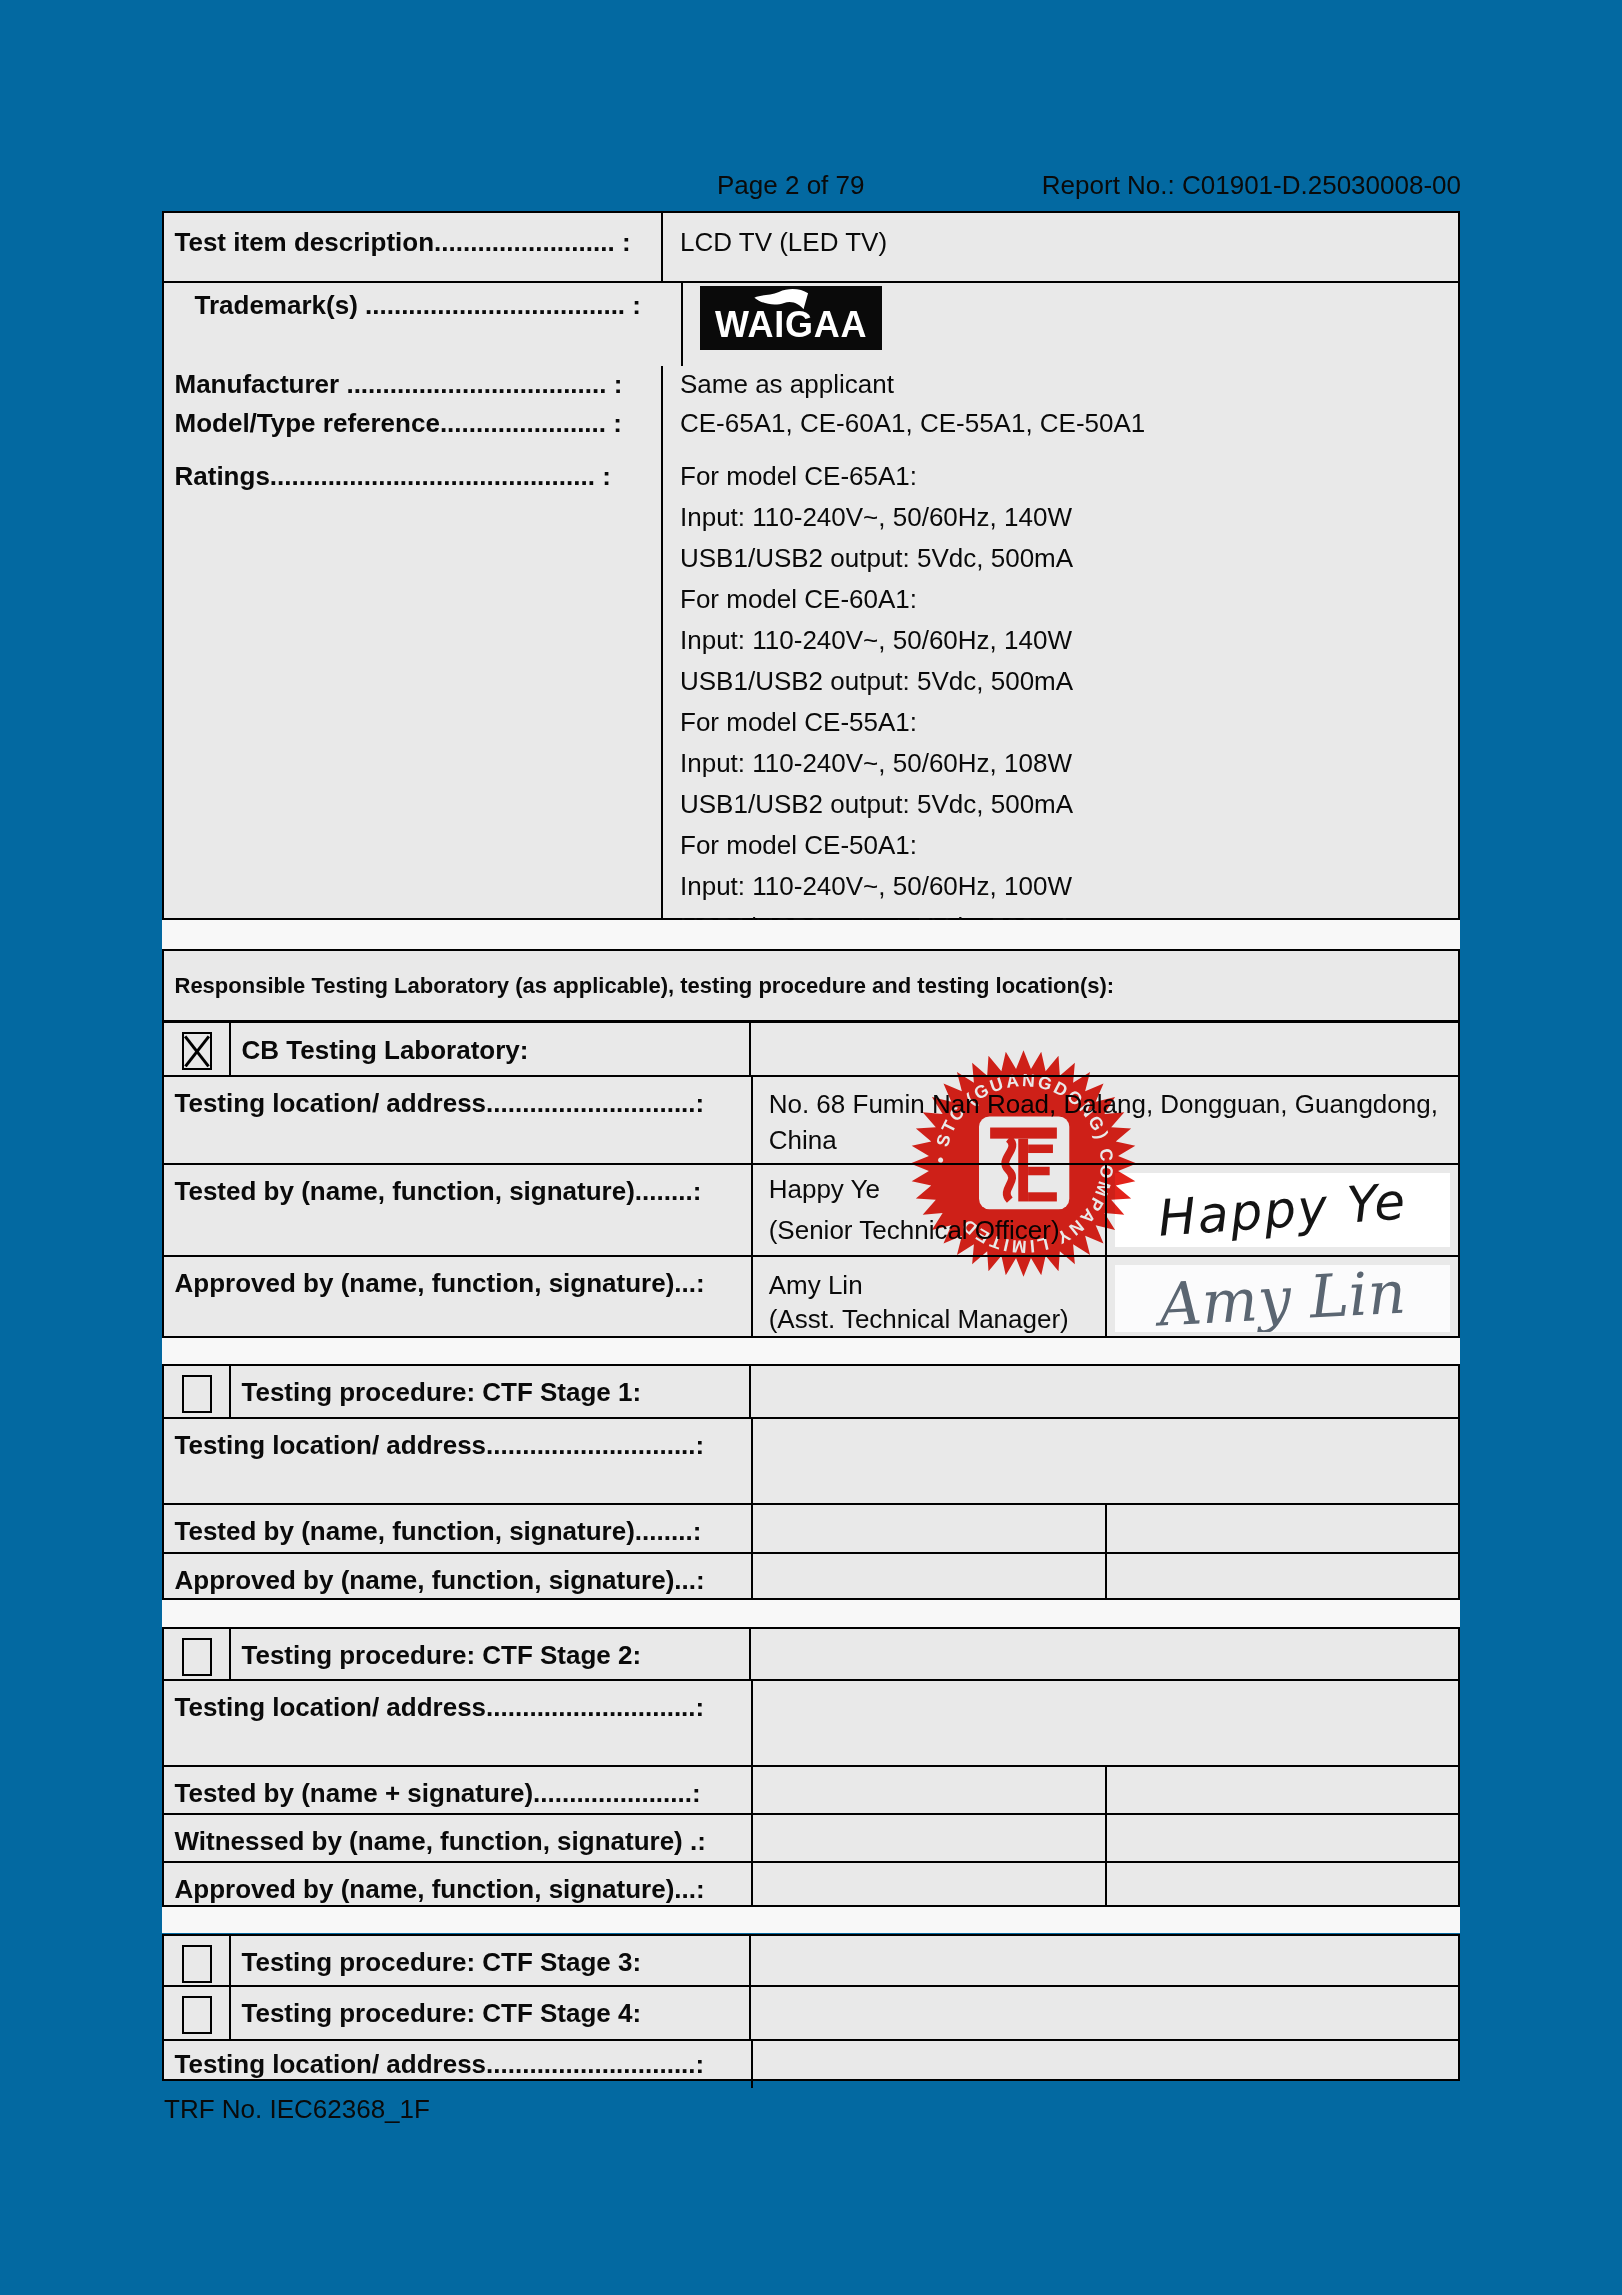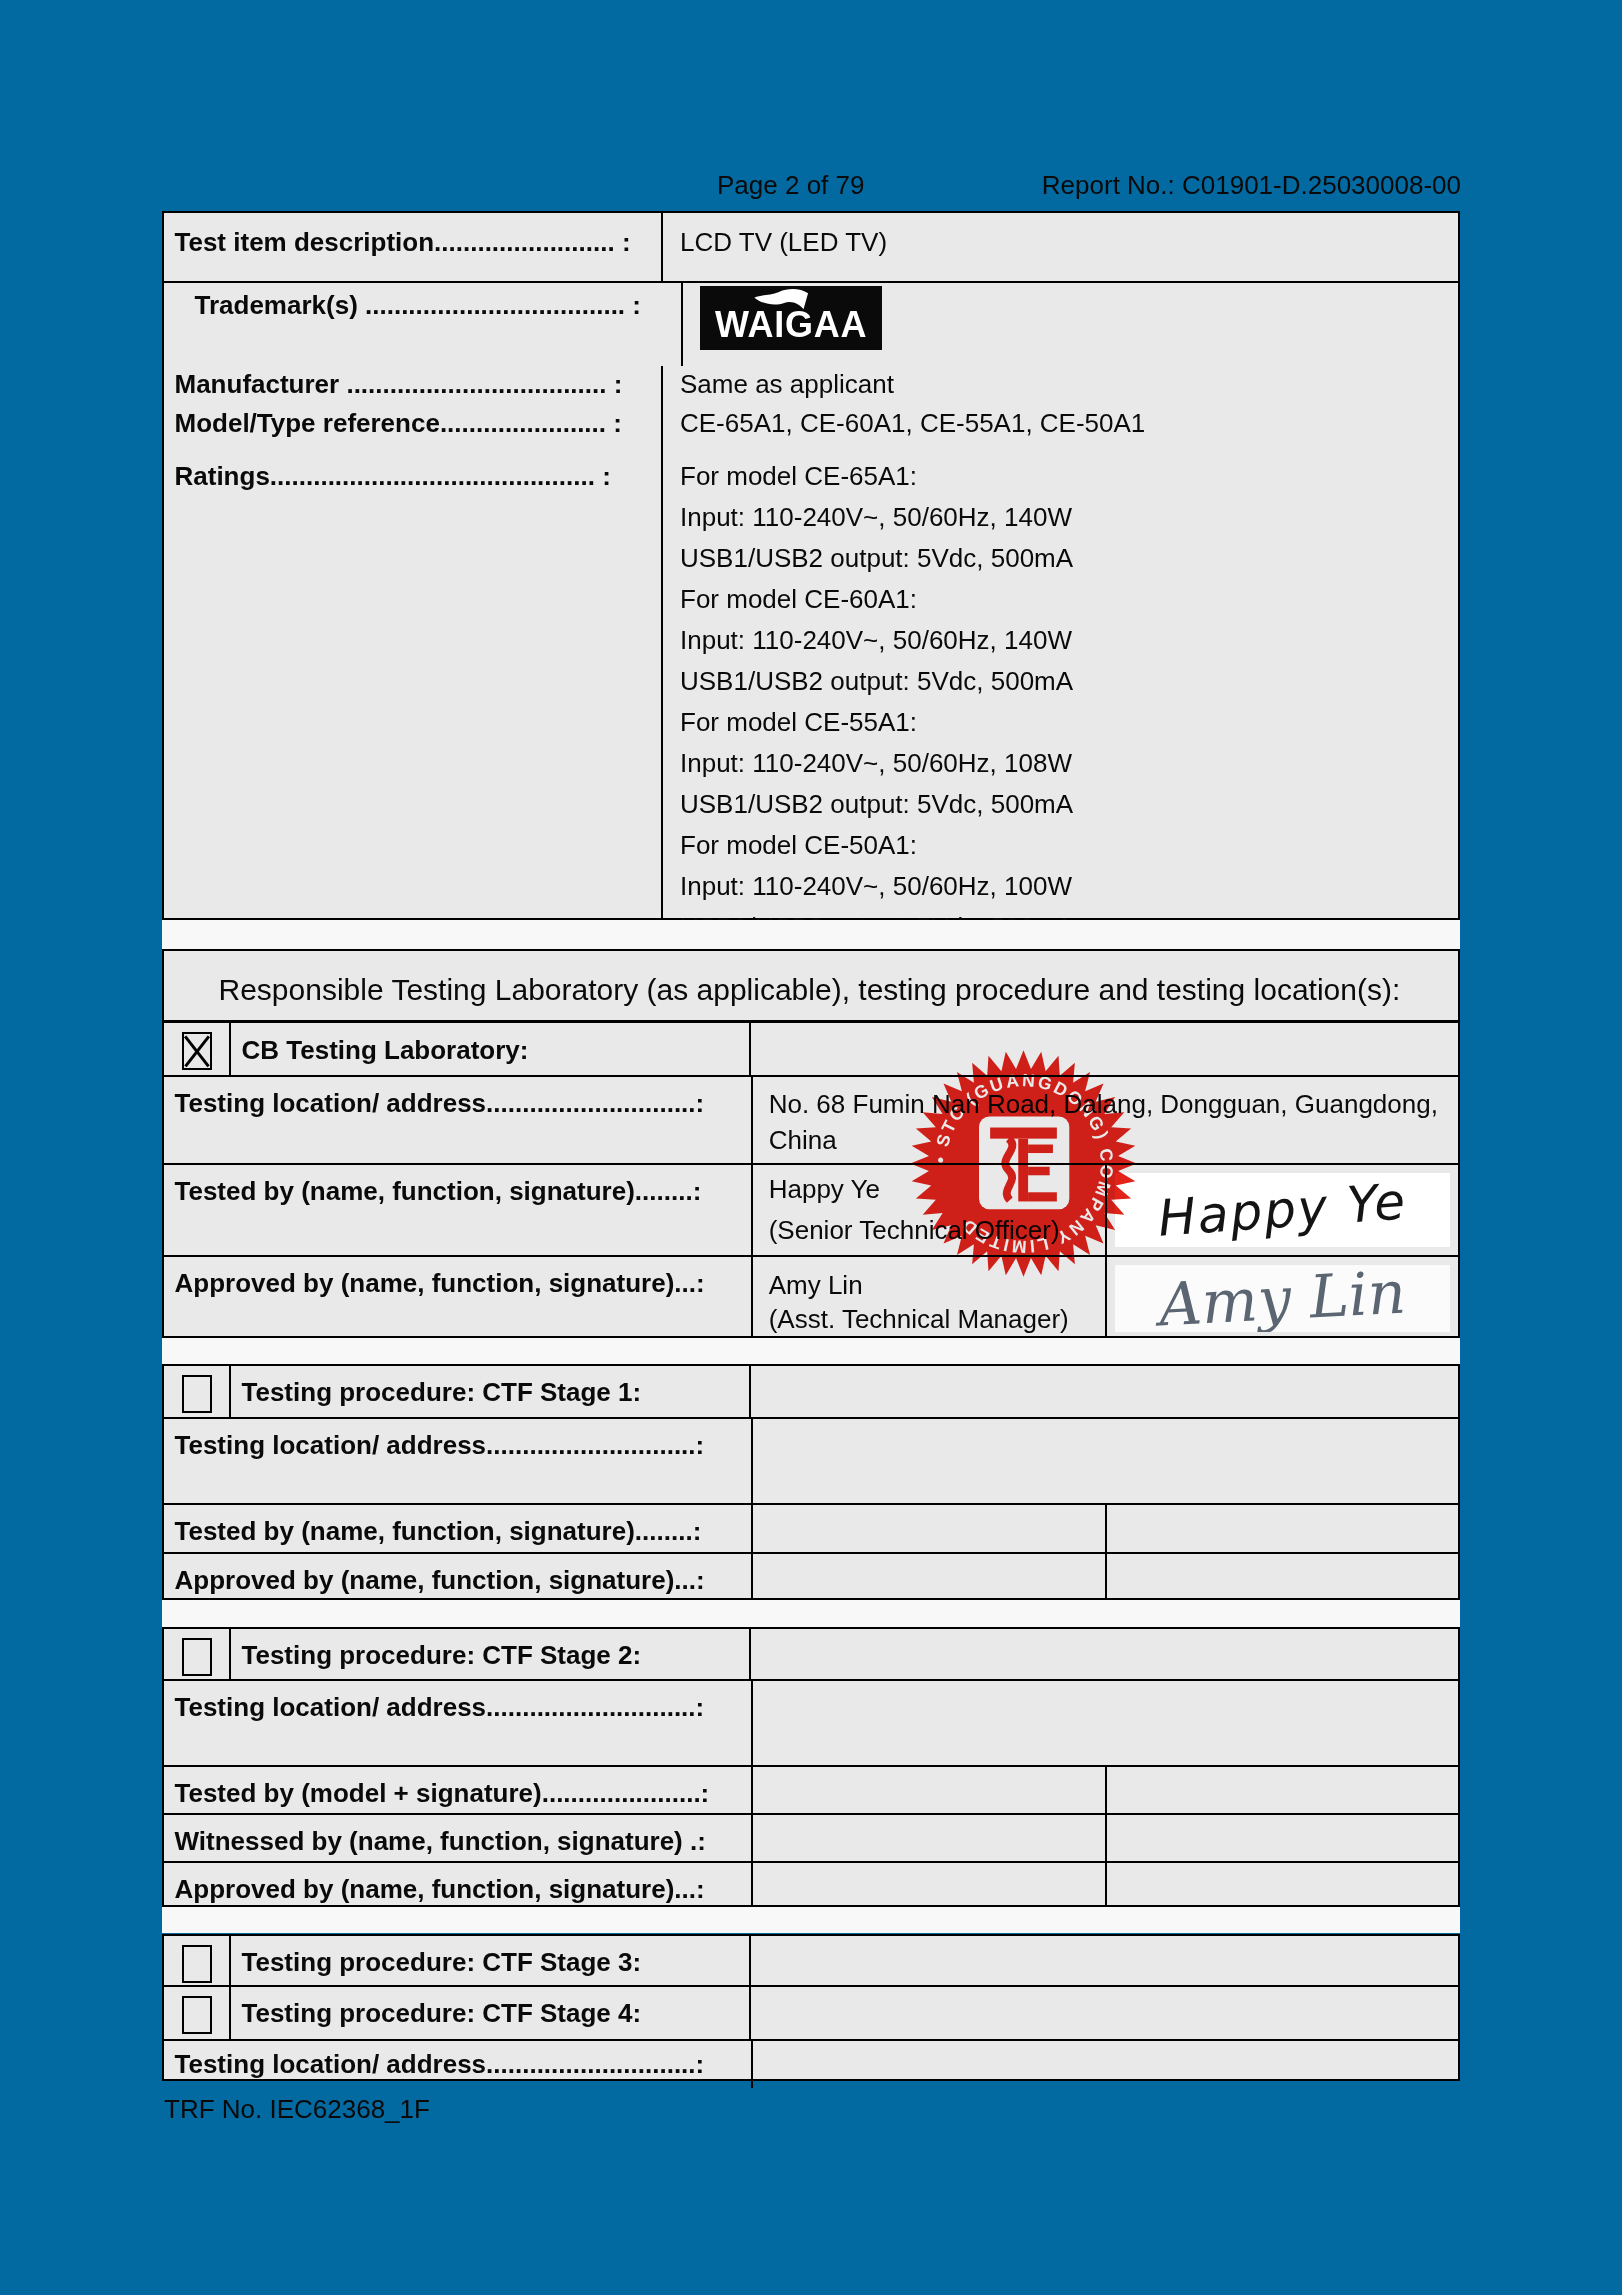--- a/index.html
+++ b/index.html
@@ -23,21 +23,21 @@
         font-weight:bold;padding:10.5px 5.2px 0 10.5px;font-size:26px;white-space:nowrap;}
   .valc{flex:1 1 auto;padding:9.2px 6.5px 0 15.7px;font-size:26px;}
   .sigcell{width:353px;border-left:2px solid #000;flex:0 0 auto;display:flex;}
 
   
   .mlabel{width:499px;border-right:2px solid #000;flex:0 0 auto;
           font-weight:bold;padding:0 5.2px 0 10.5px;font-size:26px;white-space:nowrap;}
   .mvalue{flex:1 1 auto;padding:0 6.5px 0 17px;font-size:26px;}
   .rline{line-height:41px;}
 
-  .resp-cell{font-weight:normal;font-size:30px;padding:22px 6.5px 0 10.5px;margin-left:44px;}
+  .resp-cell{font-weight:bold;font-size:22px;padding:22px 6.5px 0 10.5px;}
 
   
   .cbx{width:26px;height:34px;border:2.6px solid #000;position:relative;margin:9.2px auto 0;}
   .cbx.checked::before,.cbx.checked::after{content:"";position:absolute;width:38px;height:2.6px;
        background:#000;left:-5.9px;top:15.7px;}
   .cbx.checked::before{transform:rotate(52deg);}
   .cbx.checked::after{transform:rotate(-52deg);}
 
   
   .logo{position:relative;width:182px;height:64px;background:#0a0a0a;color:#fff;
@@ -190,21 +190,21 @@
         <div class="cbx"></div>
       </div>
       <div class="cell lblc">Testing procedure: CTF Stage 2:</div>
       <div class="cell valc"></div>
     </div>
     <div class="row" style="height:86px;">
       <div class="cell lblw">Testing location/ address.............................:</div>
       <div class="cell valc"></div>
     </div>
     <div class="row" style="height:48px;">
-      <div class="cell lblw">Tested by (model + signature)......................:</div>
+      <div class="cell lblw">Tested by (name + signature)......................:</div>
       <div class="cell valc"></div>
       <div class="cell sigcell"></div>
     </div>
     <div class="row" style="height:48px;">
       <div class="cell lblw">Witnessed by (name, function, signature) .:</div>
       <div class="cell valc"></div>
       <div class="cell sigcell"></div>
     </div>
     <div class="row" style="height:48px;">
       <div class="cell lblw">Approved by (name, function, signature)...:</div>

